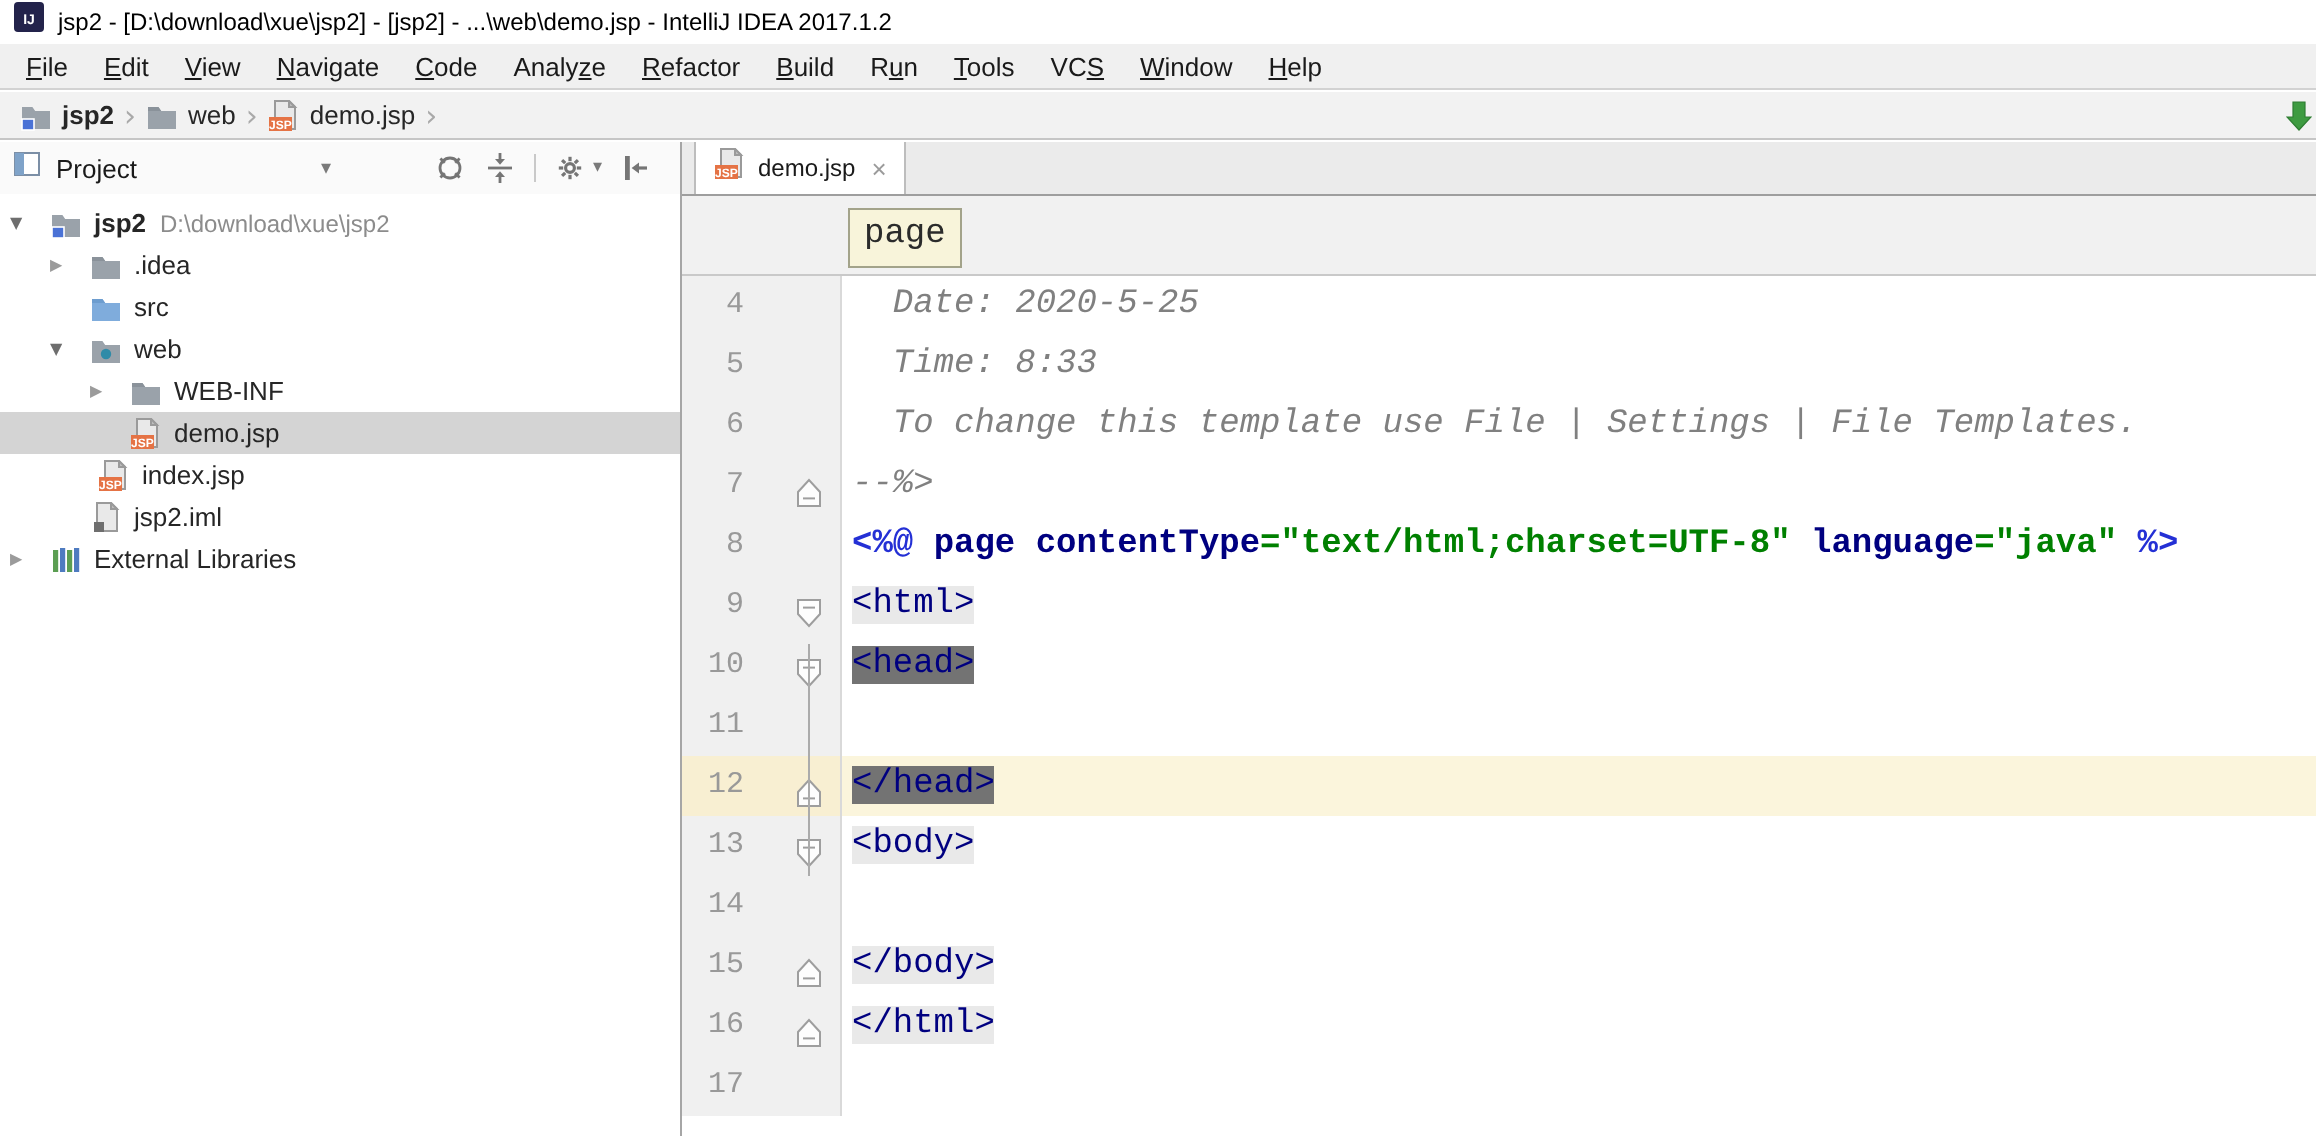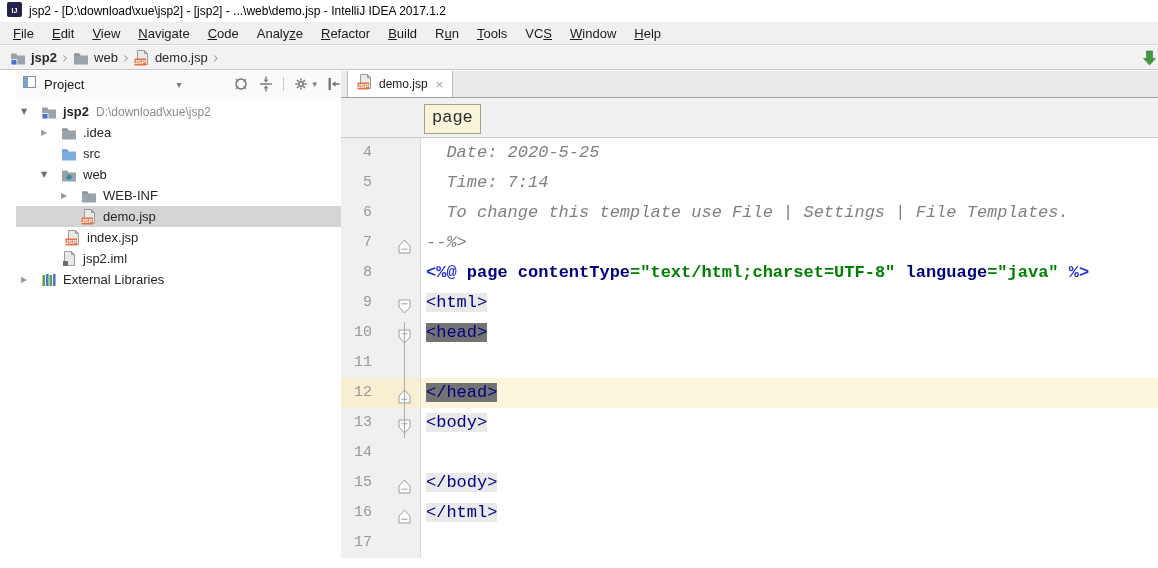--- a/index.html
+++ b/index.html
@@ -16,21 +16,21 @@
     border-bottom:1px solid #D2D2D2;display:flex;align-items:center;padding-left:4px;box-sizing:border-box;}
   .menu-item{font-size:13px;color:#1a1a1a;padding:0 9px;line-height:23px;cursor:default;}
   .menu-item u{text-decoration:underline;}
   #navbar{position:absolute;left:0;top:46px;width:1158px;height:24px;background:#F2F2F2;
     border-bottom:1px solid #C6C6C6;display:flex;align-items:center;padding-left:10px;box-sizing:border-box;}
   .crumb{display:inline-flex;align-items:center;gap:5px;font-size:13px;color:#262626;}
   .crumb.bold .crumb-label{font-weight:bold;}
   .crumb-chevron{color:#A9A9A9;font-size:15px;margin:0 5px;font-family:"DejaVu Sans",sans-serif;}
   #nav-right-icon{position:absolute;right:2px;top:4px;}
   
-  #project-panel{position:absolute;left:16px;top:71px;width:340px;height:497px;background:#FFFFFF;
+  #project-panel{position:absolute;left:0;top:71px;width:340px;height:497px;background:#FFFFFF;
     border-right:1px solid #A6A6A6;box-sizing:content-box;}
   #panel-header{height:26px;display:flex;align-items:center;padding:0 6px;background:#FAFAFA;}
   #panel-header .ph-title{font-size:13px;color:#1a1a1a;margin-left:6px;}
   #panel-header .ph-caret{color:#7A7A7A;font-size:10px;margin-left:92px;font-family:"DejaVu Sans",sans-serif;}
   #panel-toolbar{margin-left:auto;display:flex;align-items:center;gap:9px;padding-right:8px;}
   .tb-sep{width:1px;height:14px;background:#C9C9C9;}
   .tb-caret{color:#7A7A7A;font-size:9px;margin-left:-6px;font-family:"DejaVu Sans",sans-serif;}
   #tree{padding-top:4px;}
   .tree-row{height:21px;display:flex;align-items:center;font-size:13px;color:#262626;white-space:nowrap;}
   .tree-row.selected{background:#D4D4D4;}
@@ -314,21 +314,21 @@
   <div id="context-band"></div>
   <div id="tag-tooltip">page</div>
   <div id="code">
     <div id="fold-connector"></div>
   <div class="code-row">
         <div class="gutter"><span>4</span></div>
         <div class="code-text"><span class="sg-comment">  Date: 2020-5-25</span></div>
       </div>
       <div class="code-row">
         <div class="gutter"><span>5</span></div>
-        <div class="code-text"><span class="sg-comment">  Time: 7:14</span></div>
+        <div class="code-text"><span class="sg-comment">  Time: 8:33</span></div>
       </div>
       <div class="code-row">
         <div class="gutter"><span>6</span></div>
         <div class="code-text"><span class="sg-comment">  To change this template use File | Settings | File Templates.</span></div>
       </div>
       <div class="code-row">
         <div class="gutter"><span>7</span><span class="fold-marker"><svg width="13" height="15">
               <polygon points="1,7 6.5,1 12,7 12,14 1,14" fill="#FDFDFD" stroke="#9E9E9E"></polygon>
               <line x1="3.5" y1="10.2" x2="9.5" y2="10.2" stroke="#9E9E9E"></line>
             </svg></span></div>

